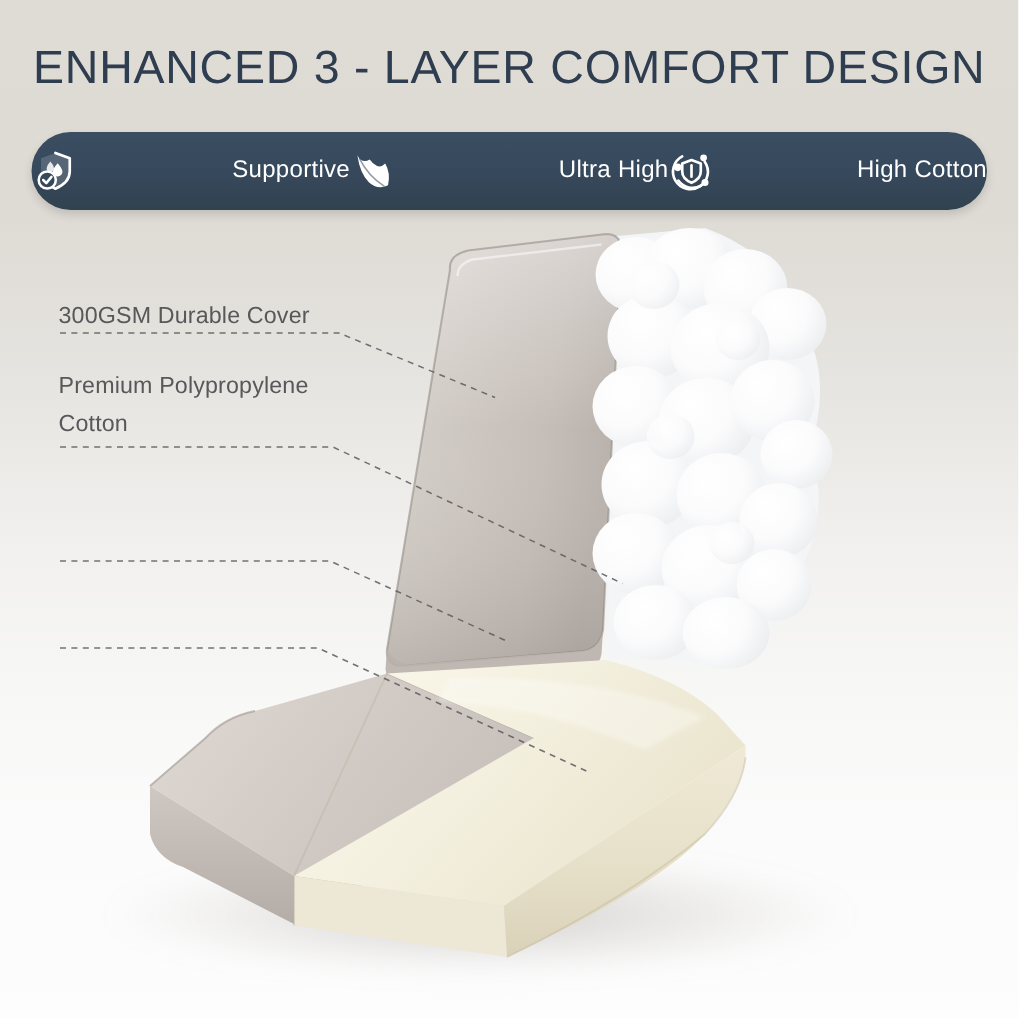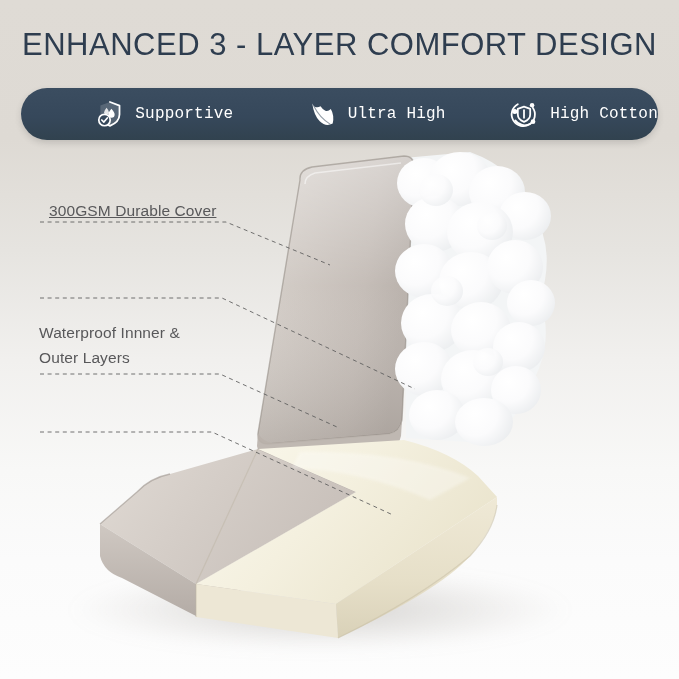--- a/index.html
+++ b/index.html
@@ -47,22 +47,21 @@
     border-radius:26px;
     box-shadow:0 3px 6px rgba(60,60,60,.18);
     display:flex;
     align-items:center;
   }
   .feat{
     display:flex;
     align-items:center;
     height:100%;
     flex:1 1 0;
-    justify-content:flex-end;
-    font-family:Liberation Mono, monospace;
+    justify-content:space-between;
   }
   .feat .ico{
     width:30px;height:30px;
     flex:0 0 30px;
     display:block;
     margin-right:11px;
   }
   .feat .ico svg{display:block;width:30px;height:30px;}
   .feat .flabel{
     color:#ffffff;
@@ -75,21 +74,21 @@
   
   .callout{
     position:absolute;
     color:#58585a;
     font-size:15.5px;
     line-height:25px;
     font-weight:400;
     letter-spacing:.1px;
     white-space:nowrap;
   }
-  #c1{left:49px;top:198px;text-decoration:underline;}
+  #c1{left:39px;top:198px;}
   #c2{left:39px;top:245px;}
   #c3{left:39px;top:320px;}
   #c4{left:39px;top:408px;}
 
   
   #leaders{
     position:absolute;
     left:0;top:0;
     width:679px;height:679px;
     pointer-events:none;
@@ -297,20 +296,20 @@
         </svg>
       </span>
       <span class="flabel">High Cotton</span>
     </div>
   </div>
 
   <div class="callout" id="c1">
     <div>300GSM Durable Cover</div>
   </div>
 
-
-  <div class="callout" id="c3">
-    <div>Waterproof Innner &amp;</div>
-    <div>Outer Layers</div>
+  <div class="callout" id="c2">
+    <div>Premium Polypropylene</div>
+    <div>Cotton</div>
   </div>
 
 
+
 </div>
 
 </body></html>

